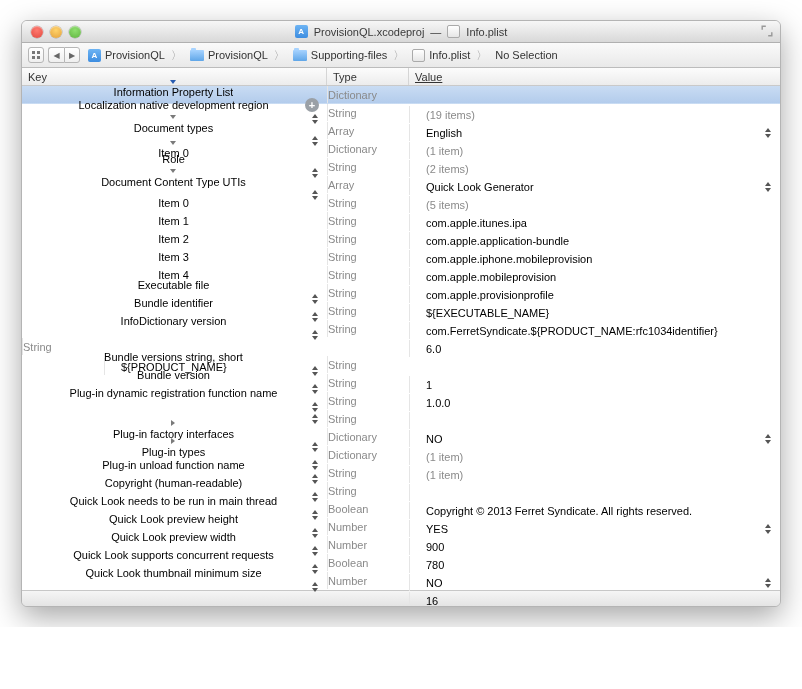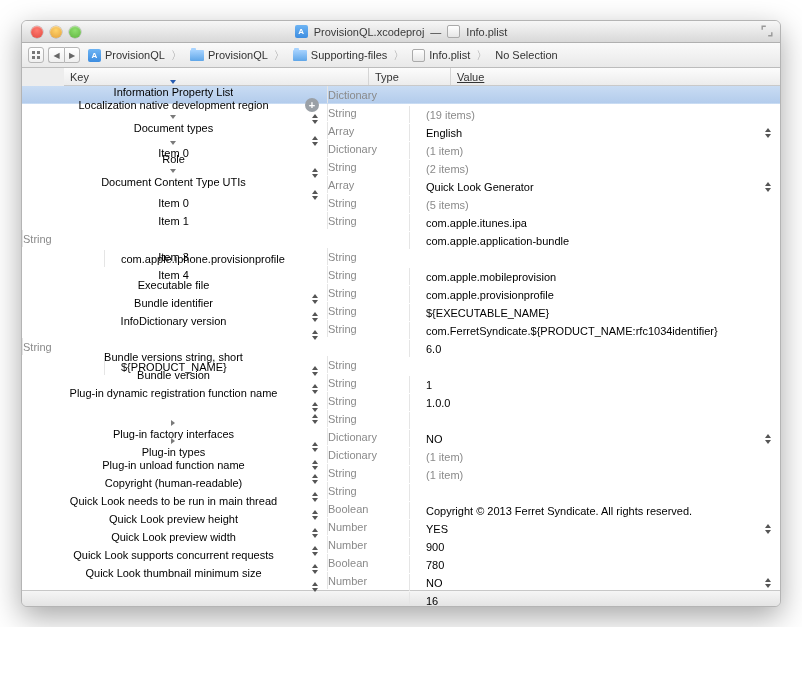--- a/index.html
+++ b/index.html
@@ -16,21 +16,21 @@
 .toolbar { height:25px; background:linear-gradient(#fafafa,#e9e9e9); border-bottom:1px solid #bcbcbc; display:flex; align-items:center; padding:0 6px; gap:4px; }
 .mini{width:16px;height:16px;border:1px solid #b6b6b6;border-radius:3px;background:linear-gradient(#fff,#efefef);display:inline-flex;align-items:center;justify-content:center;color:#666;font-size:8px;}
 .nav{display:flex;}
 .nav .mini:first-child{border-radius:3px 0 0 3px;border-right:none}
 .nav .mini:last-child{border-radius:0 3px 3px 0}
 .crumbs{display:flex;align-items:center;flex:1;overflow:hidden;height:100%;}
 .crumb{display:flex;align-items:center;gap:4px;padding:0 4px;color:#333;white-space:nowrap;}
 .crumb .sep{color:#9a9a9a;margin-left:2px;}
 .folder{width:14px;height:11px;background:linear-gradient(#a7d3ff,#5fa6e8);border-radius:1px;position:relative;display:inline-block;}
 .folder::before{content:"";position:absolute;top:-2px;left:1px;width:5px;height:2px;background:#a7d3ff;border-radius:1px 1px 0 0;}
-.headers{display:flex;height:18px;background:linear-gradient(#fcfcfc,#ececec);border-bottom:1px solid #c9c9c9;margin-left:42px;}
+.headers{display:flex;height:18px;background:linear-gradient(#fcfcfc,#ececec);border-bottom:1px solid #c9c9c9;}
 .hcell{border-right:1px solid #d5d5d5;padding:2px 6px;color:#333;display:flex;align-items:center;}
 .hcell.key{width:305px;} .hcell.type{width:82px;} .hcell.val{flex:1;border-right:none;text-decoration:underline;}
 .body{background:#fff;}
 .row{display:flex;height:18px;align-items:center;border-bottom:1px solid transparent;}
 .row.sel{background:linear-gradient(#c9dcf3,#b3ccec);}
 .row .kcell{width:305px;display:flex;align-items:center;padding-right:2px;color:#000;flex-direction:column;}
 .row .tcell{width:82px;color:#8a8a8a;padding-left:0;border-left:1px solid #e5e5e5;height:100%;display:flex;align-items:center;}
 .row .vcell{flex:1;padding-left:16px;border-left:1px solid #e5e5e5;height:100%;display:flex;align-items:center;color:#000;margin-top:40px;}
 .row .vcell.gray{color:#8a8a8a;}
 .disc{width:9px;height:9px;display:inline-flex;align-items:center;justify-content:center;color:#7a7a7a;flex-shrink:0;margin-right:2px;}
@@ -262,23 +262,28 @@
           <span class="pad" style="width: 70px;"></span>
           <span class="pad" style="width: 11px;"></span>
           <span class="keytext">Item 1</span>
         </div>
         <div class="tcell">String</div>
         <div class="vcell">
           <span>com.apple.application-bundle</span>
         </div>
       </div>
       <div class="row">
-        <div class="tcell">String</div>
-        <div class="vcell">
-          <span>com.apple.iphone.provisionprofile</span>
+        <div class="kcell">
+          <span class="pad" style="width: 70px;"></span>
+          <span class="pad" style="width: 11px;"></span>
+          <span class="keytext">Item 2</span>
+        </div>
+        <div class="tcell">String</div>
+        <div class="vcell">
+          <span>com.apple.iphone.mobileprovision</span>
         </div>
       </div>
       <div class="row">
         <div class="kcell">
           <span class="pad" style="width: 70px;"></span>
           <span class="pad" style="width: 11px;"></span>
           <span class="keytext">Item 3</span>
         </div>
         <div class="tcell">String</div>
         <div class="vcell">

